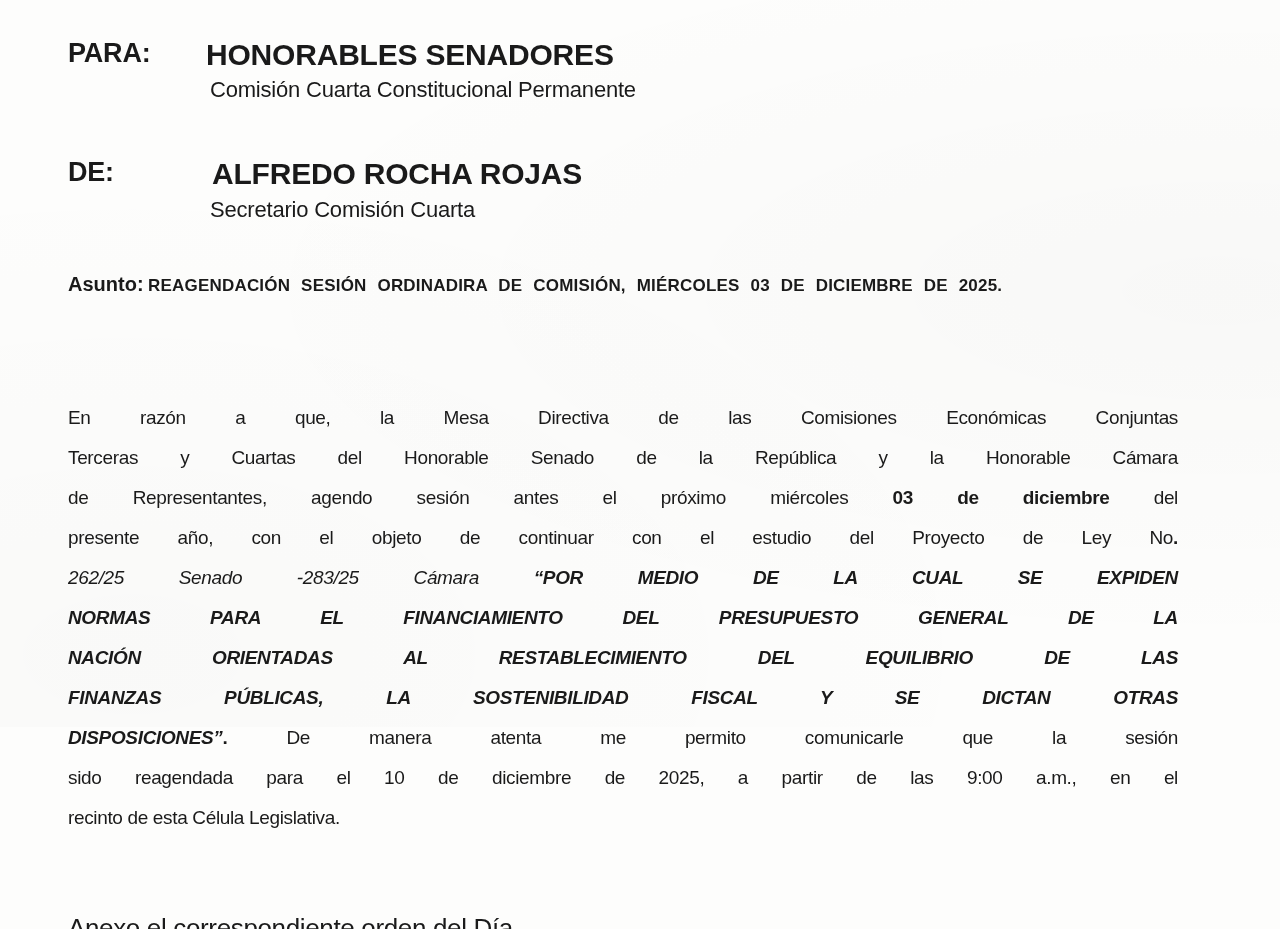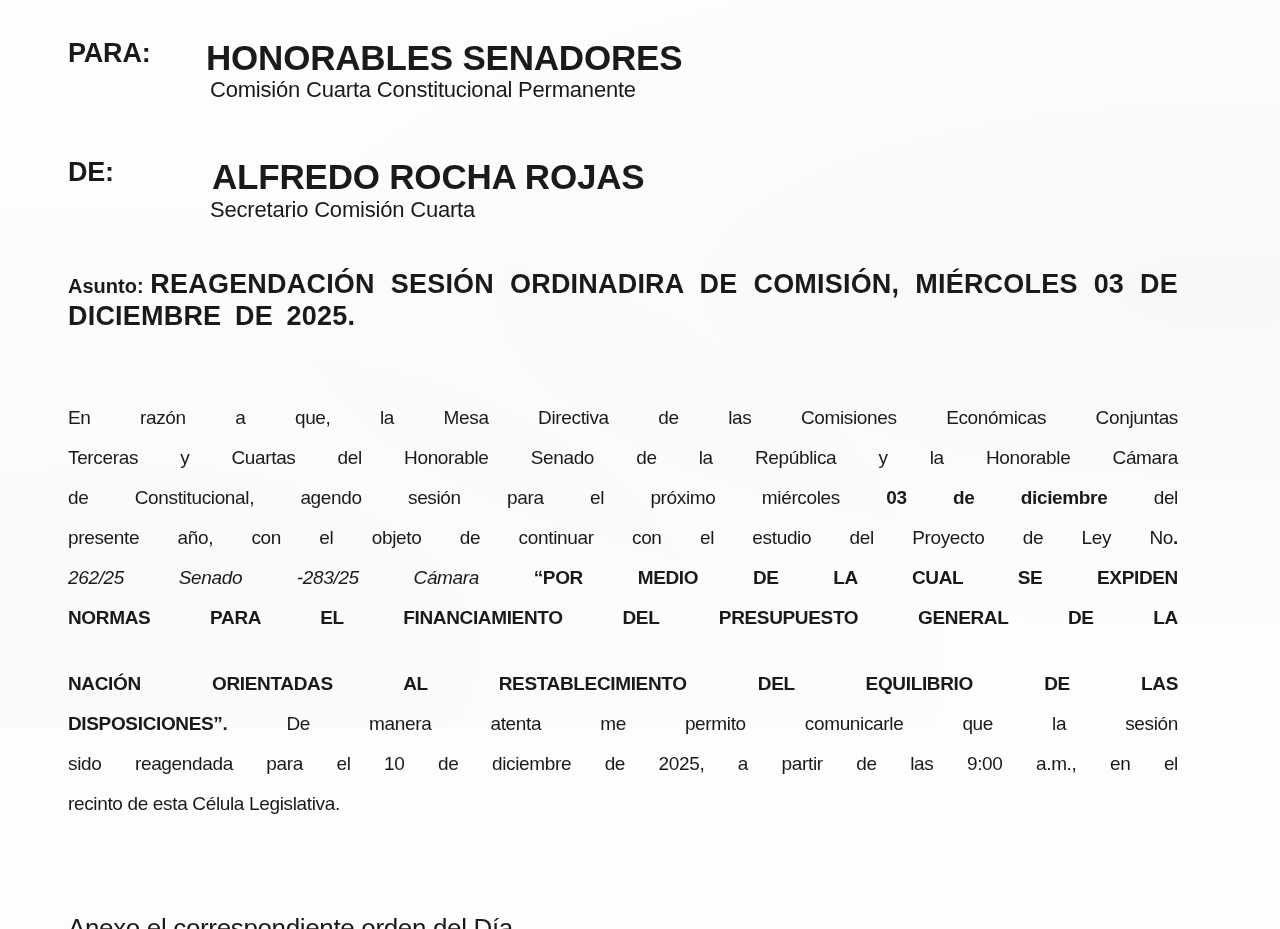--- a/index.html
+++ b/index.html
@@ -31,21 +31,21 @@
       white-space: nowrap;
     }
     .label {
       font-weight: bold;
       font-size: 27px;
       letter-spacing: -0.2px;
     }
     .head-name {
       position: absolute;
       font-weight: bold;
-      font-size: 35px;
+      font-size: 30px;
       letter-spacing: -0.2px;
       white-space: nowrap;
     }
     .head-sub {
       position: absolute;
       font-size: 22px;
       white-space: nowrap;
       letter-spacing: -0.2px;
     }
     .asunto {
@@ -55,21 +55,21 @@
       width: 1110px;
       font-weight: bold;
       text-align: justify;
       text-align-last: left;
       line-height: 28px;
     }
     .asunto .a-label {
       font-size: 20px;
     }
     .asunto .a-text {
-      font-size: 27px;
+      font-size: 17px;
       letter-spacing: 0.2px;
       word-spacing: 6px;
     }
     .body-text {
       position: absolute;
       left: 68px;
       top: 398px;
       width: 1110px;
       font-size: 19px;
       line-height: 40px;
@@ -81,20 +81,21 @@
       text-align: justify;
       text-align-last: justify;
       white-space: nowrap;
       overflow: visible;
     }
     .body-text .line.last {
       text-align-last: left;
     }
     .bi {
       font-weight: bold;
+      font-style: italic;
     }
     .b { font-weight: bold; }
     .i { font-style: italic; }
     .cut-line {
       position: absolute;
       left: 68px;
       top: 913px;
       font-size: 26px;
       letter-spacing: -0.35px;
       white-space: nowrap;
@@ -114,25 +115,26 @@
   <div class="head-sub" style="left:210px; top:197px;">Secretario Comisión Cuarta</div>
 
   <div class="asunto">
     <span class="a-label">Asunto:</span>
     <span class="a-text">REAGENDACIÓN SESIÓN ORDINADIRA DE COMISIÓN, MIÉRCOLES 03 DE DICIEMBRE DE 2025.</span>
   </div>
 
   <div class="body-text" id="body-text">
       <span class="line" style="display: block; word-spacing: 22.9276px;"><span>En razón a que, la Mesa Directiva de las Comisiones Económicas Conjuntas</span></span>
       <span class="line" style="display: block; word-spacing: 15.9792px;"><span>Terceras y Cuartas del Honorable Senado de la República y la Honorable Cámara</span></span>
-      <span class="line" style="display: block; word-spacing: 16.6733px;"><span>de Constitucional, agendo sesión para el próximo miércoles </span><span class="b">03 de diciembre</span><span> del</span></span>
+      <span class="line" style="display: block; word-spacing: 16.6733px;"><span>de Representantes, agendo sesión antes el próximo miércoles </span><span class="b">03 de diciembre</span><span> del</span></span>
       <span class="line" style="display: block; word-spacing: 14.75px;"><span>presente año, con el objeto de continuar con  el estudio del Proyecto de Ley No</span><span class="b">.</span></span>
       <span class="line" style="display: block; word-spacing: 26.4328px;"><span class="i">262/25 Senado -283/25 Cámara </span><span class="bi">“POR MEDIO DE LA CUAL SE EXPIDEN</span></span>
       <span class="line" style="display: block; word-spacing: 22.9941px;"><span class="bi">NORMAS PARA EL FINANCIAMIENTO DEL PRESUPUESTO GENERAL DE LA</span></span>
-      <span class="line" style="display: block; word-spacing: 31.1696px; margin-top: 26px;"><span class="bi">NACIÓN ORIENTADAS AL RESTABLECIMIENTO DEL EQUILIBRIO DE LAS</span></span>
+      <span class="line" style="display: block; word-spacing: 31.1696px;"><span class="bi">NACIÓN ORIENTADAS AL RESTABLECIMIENTO DEL EQUILIBRIO DE LAS</span></span>
+      <span class="line" style="display: block; word-spacing: 27.1211px;"><span class="bi">FINANZAS PÚBLICAS, LA SOSTENIBILIDAD FISCAL Y SE DICTAN OTRAS</span></span>
       <span class="line" style="display: block; word-spacing: 27.5885px;"><span class="bi">DISPOSICIONES”</span><span class="b">.</span><span> De manera atenta me permito comunicarle que la sesión</span></span>
       <span class="line" style="display: block; word-spacing: 12.8789px;"><span>sido reagendada para el 10 de diciembre de 2025, a partir de las 9:00 a.m., en el</span></span>
       <span class="line last"><span>recinto de esta Célula Legislativa.</span></span>
     </div>
 
   <div class="cut-line">Anexo el correspondiente orden del Día</div>
 
 </div>
 
 </body></html>

